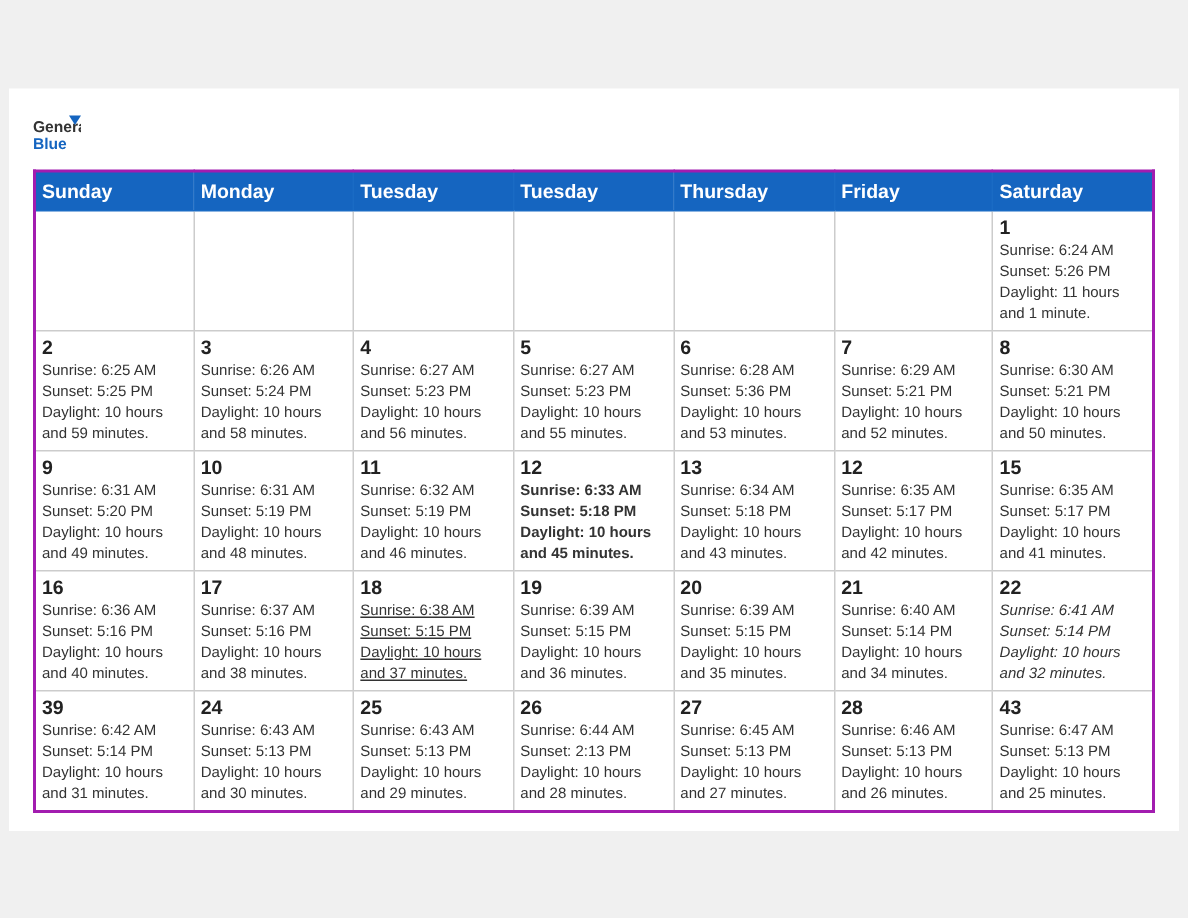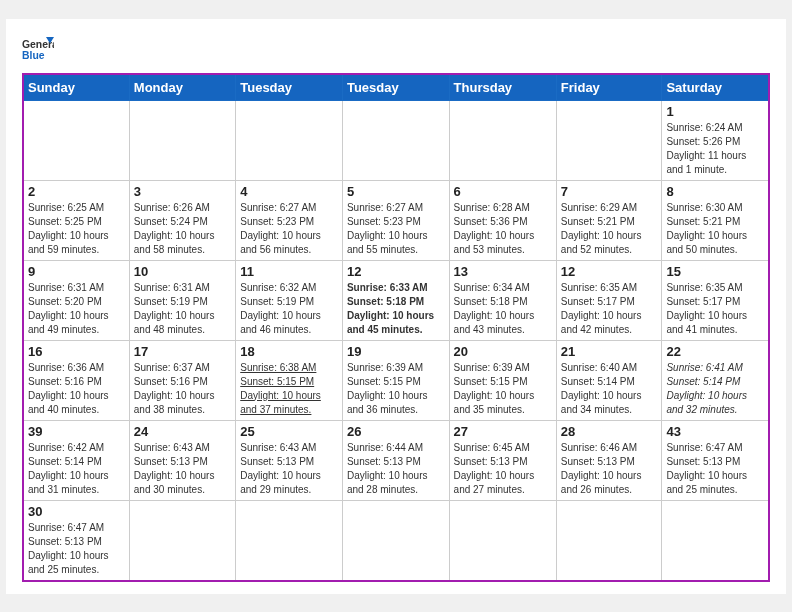--- a/index.html
+++ b/index.html
@@ -277,51 +277,37 @@
           </td>
           <td>
             <span class="day-num">25</span>
             <div class="day-info" style="white-space: pre-line;">Sunrise: 6:43 AM
 Sunset: 5:13 PM
 Daylight: 10 hours and 29 minutes.</div>
           </td>
           <td>
             <span class="day-num">26</span>
             <div class="day-info" style="white-space: pre-line;">Sunrise: 6:44 AM
-Sunset: 5:13 PM
+Sunset: 2:13 PM
 Daylight: 10 hours and 28 minutes.</div>
           </td>
           <td>
             <span class="day-num">27</span>
             <div class="day-info" style="white-space: pre-line;">Sunrise: 6:45 AM
 Sunset: 5:13 PM
 Daylight: 10 hours and 27 minutes.</div>
           </td>
           <td>
             <span class="day-num">28</span>
             <div class="day-info" style="white-space: pre-line;">Sunrise: 6:46 AM
 Sunset: 5:13 PM
 Daylight: 10 hours and 26 minutes.</div>
           </td>
           <td>
             <span class="day-num">43</span>
             <div class="day-info" style="white-space: pre-line;">Sunrise: 6:47 AM
 Sunset: 5:13 PM
 Daylight: 10 hours and 25 minutes.</div>
           </td>
-        </tr>
-        <tr>
-          <td>
-            <span class="day-num">30</span>
-            <div class="day-info" style="white-space: pre-line;">Sunrise: 6:47 AM
-Sunset: 5:13 PM
-Daylight: 10 hours and 25 minutes.</div>
-          </td>
-          <td class="empty-cell"></td>
-          <td class="empty-cell"></td>
-          <td class="empty-cell"></td>
-          <td class="empty-cell"></td>
-          <td class="empty-cell"></td>
-          <td class="empty-cell"></td>
         </tr>
       </tbody>
   </table>
 </div>
 
 </body></html>

